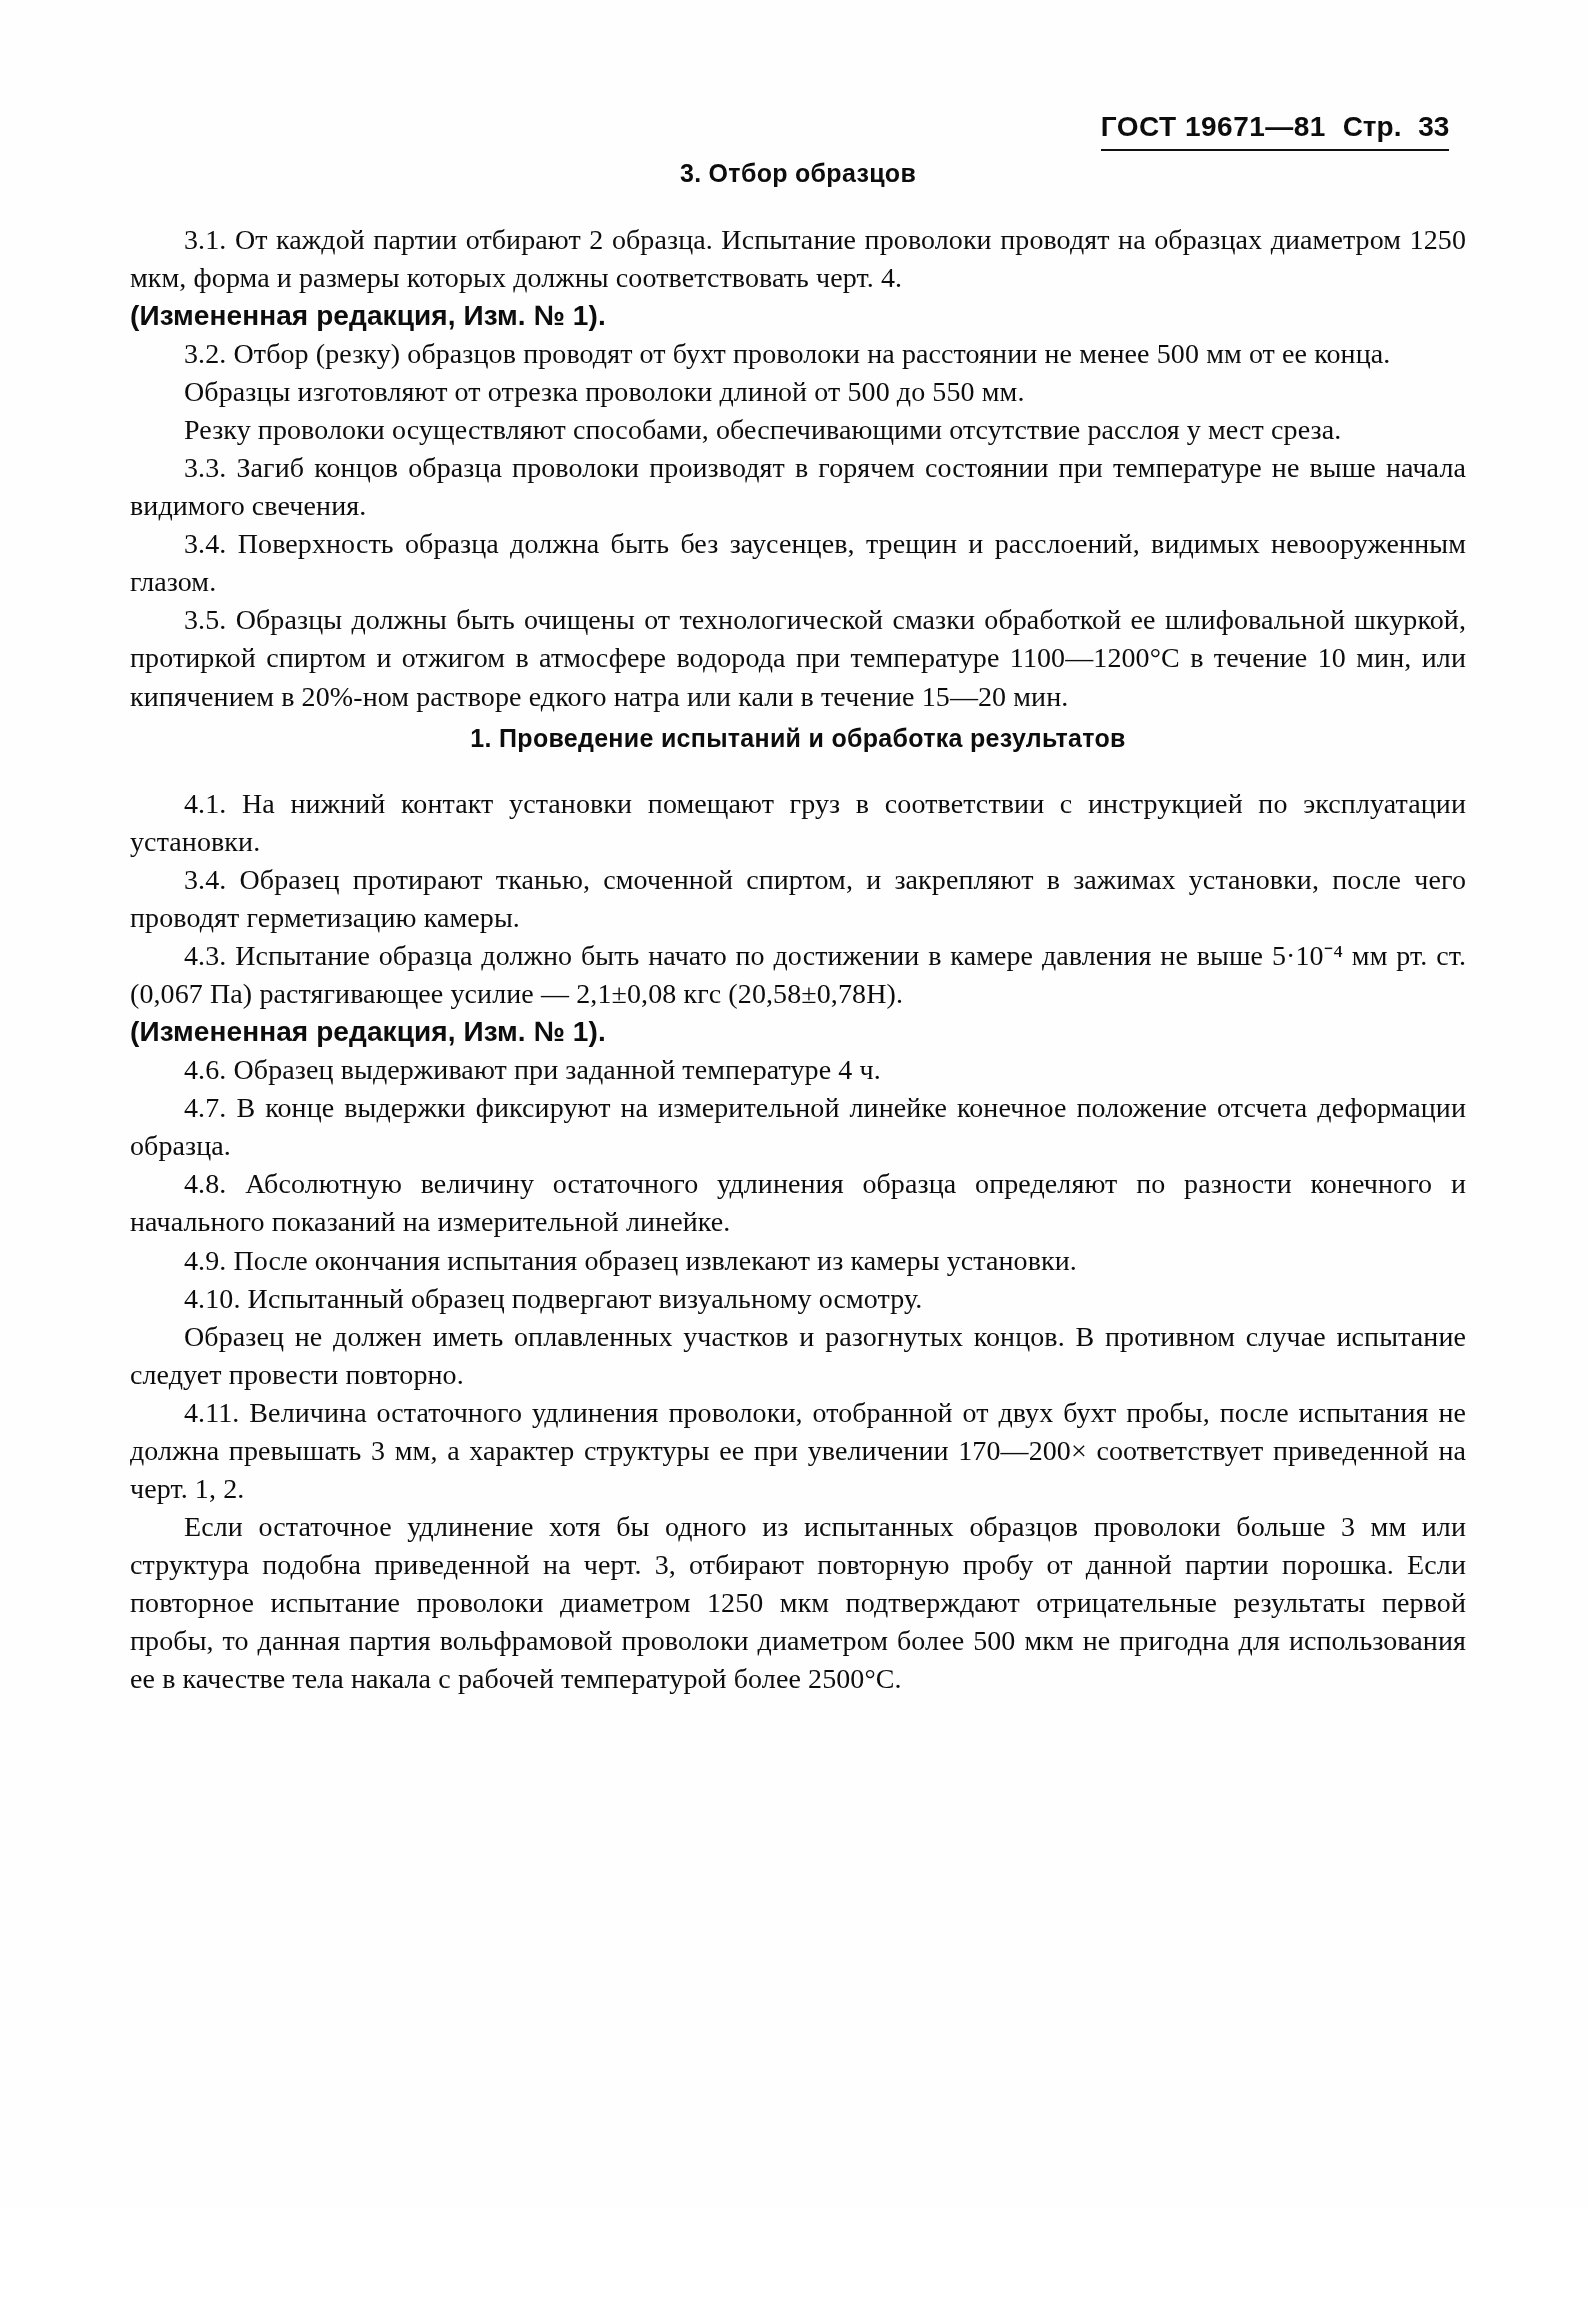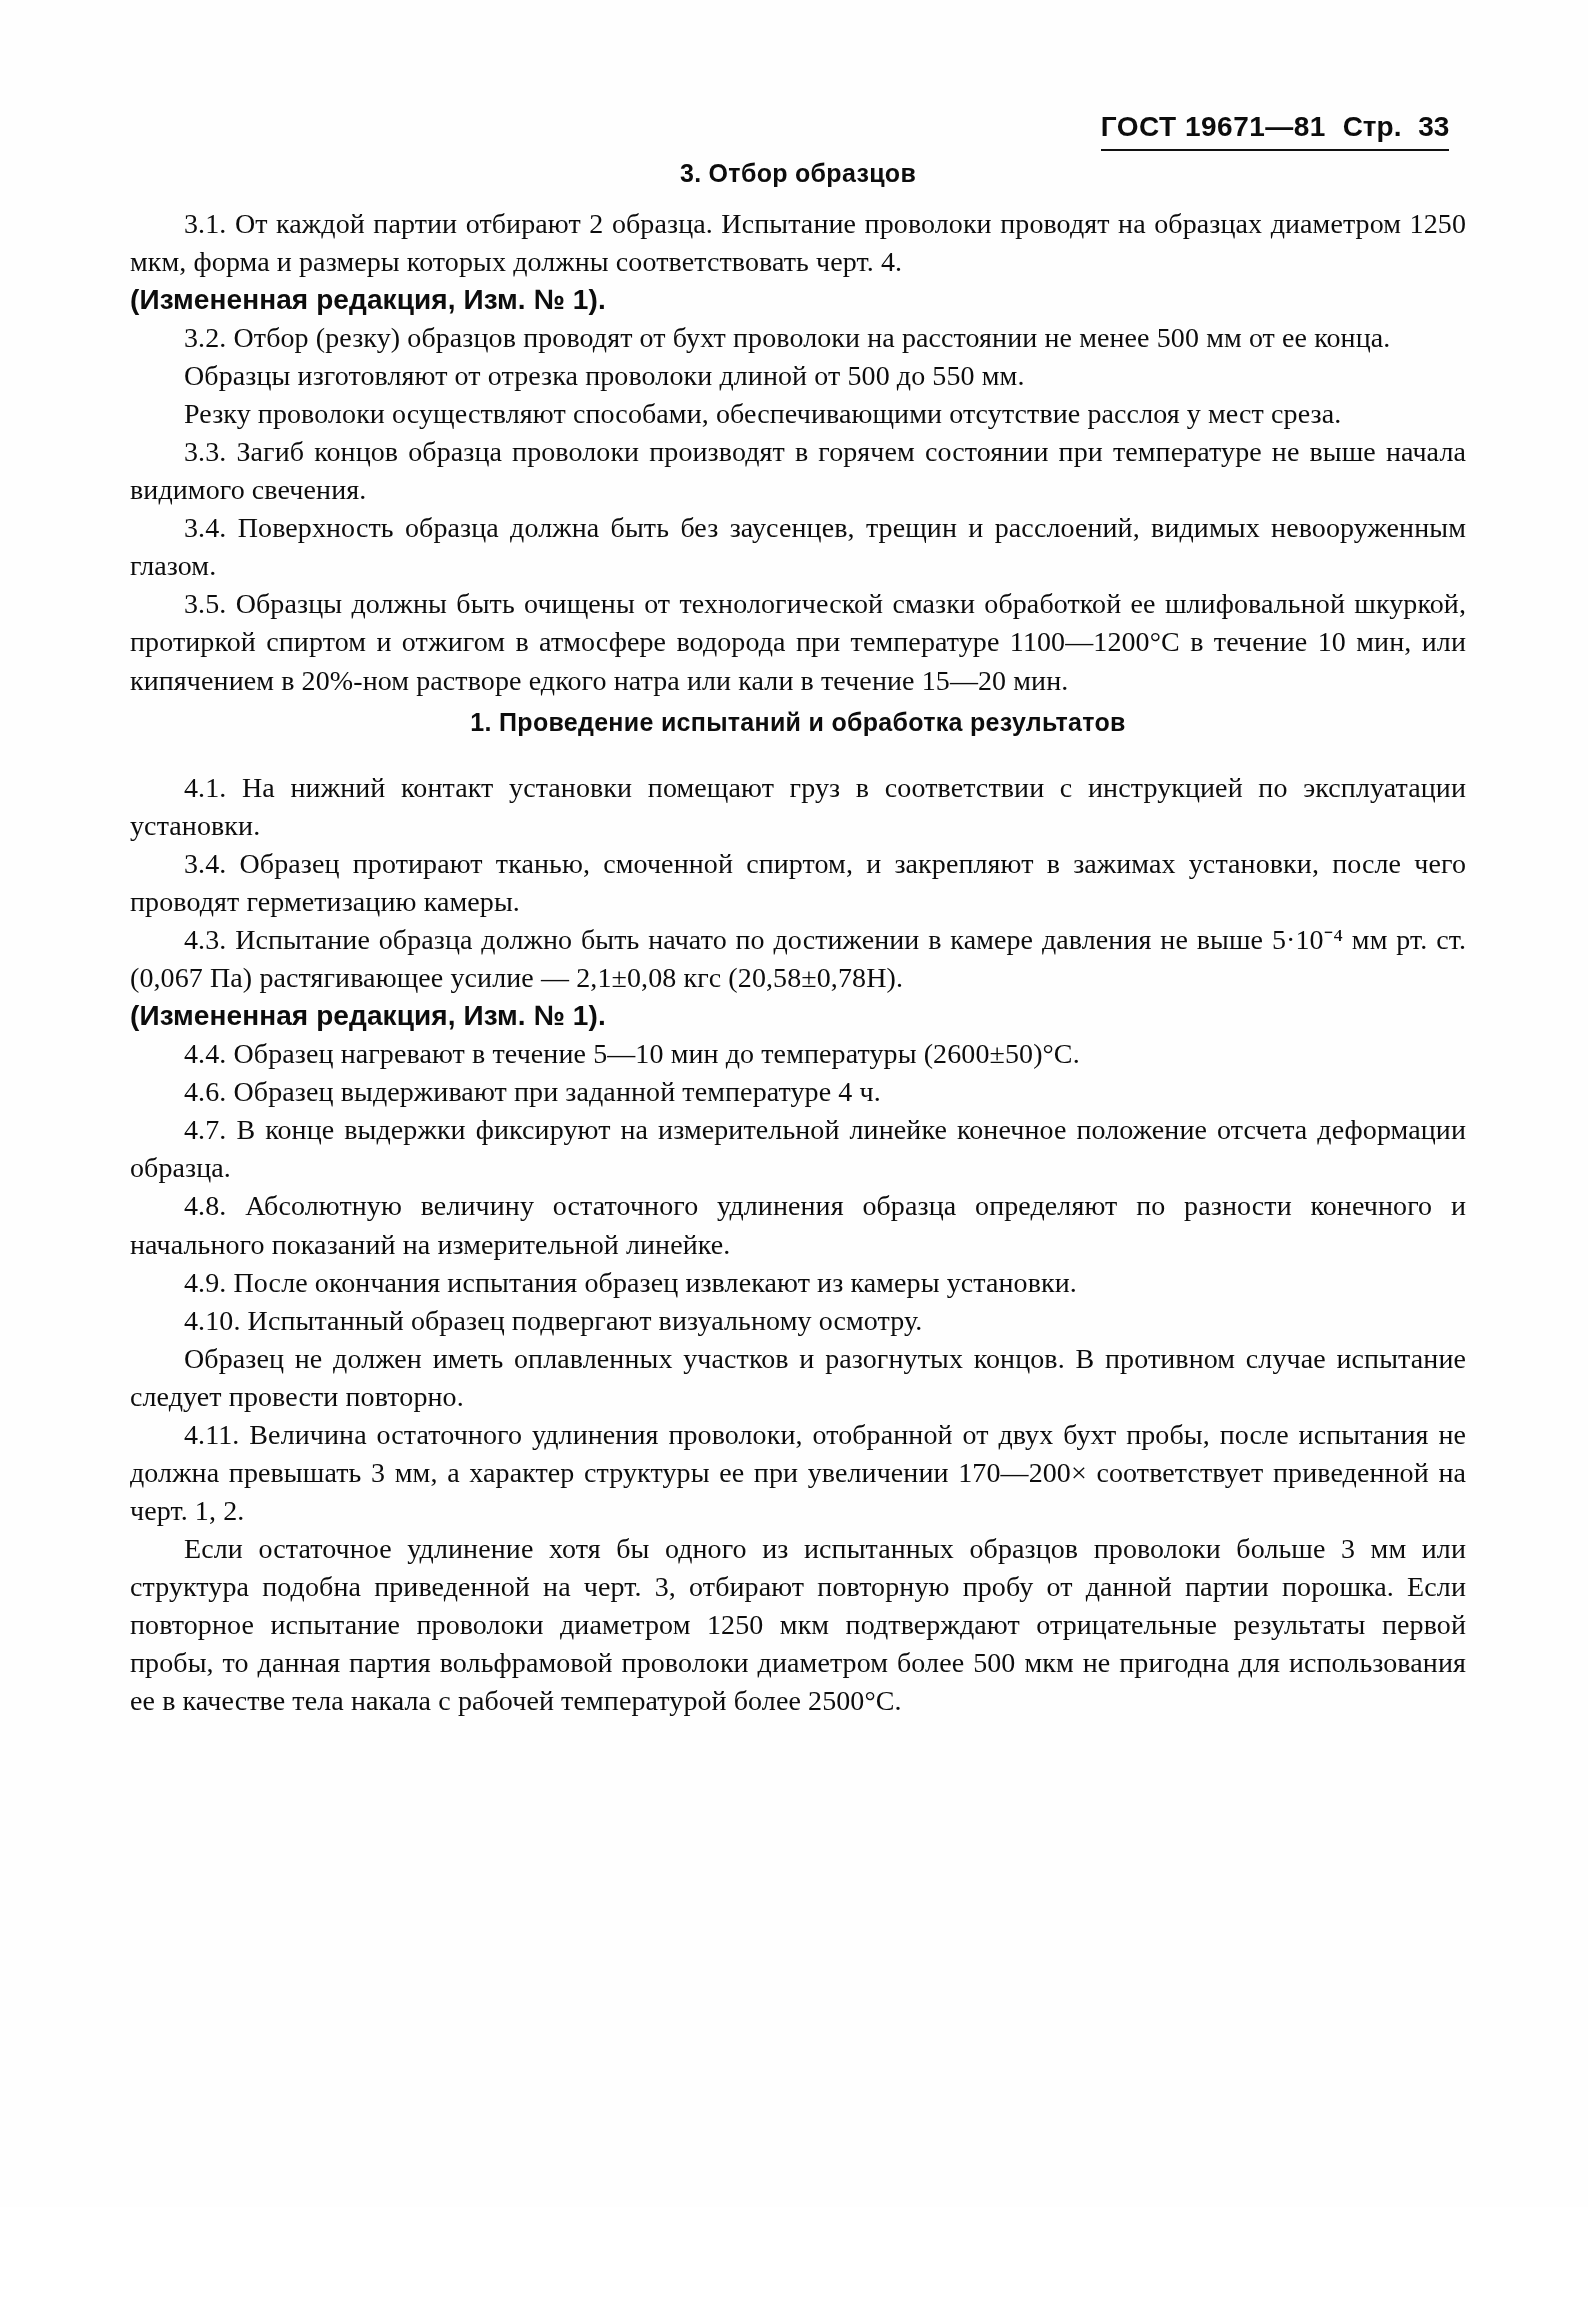--- a/index.html
+++ b/index.html
@@ -81,21 +81,21 @@
     text-justify: inter-word;
     letter-spacing: 0.1px;
   }
   .indent { text-indent: 54px; }
   .noindent { text-indent: 0; }
   .bold-note {
     font-family: "Liberation Sans", sans-serif;
     font-weight: bold;
     font-size: 26px;
   }
-  .block-1 { margin-top: 17px; }
+  .block-1 { margin-top: 33px; }
   .block-2 { margin-top: 32px; }
 </style>
 </head>
 <body>
 
 <div class="page">
   <div class="content">
 
     <div class="header">
       <div class="header-inner">
@@ -118,21 +118,20 @@
       <p class="para indent">3.5. Образцы должны быть очищены от технологической смазки обработкой ее шлифовальной шкуркой, протиркой спиртом и отжигом в атмосфере водорода при температуре 1100—1200°С в течение 10 мин, или   кипячением в 20%-ном растворе едкого натра или кали в течение 15—20 мин.</p>
     </div>
 
     <h2 class="section-title sec2-title">1. Проведение испытаний и обработка результатов</h2>
 
     <div class="block-2">
       <p class="para indent">4.1. На нижний контакт установки помещают груз в соответствии с инструкцией по эксплуатации установки.</p>
       <p class="para indent">3.4. Образец протирают тканью, смоченной спиртом, и закрепляют в зажимах установки, после чего проводят герметизацию камеры.</p>
       <p class="para indent">4.3. Испытание образца должно быть начато по достижении в камере давления не выше 5·10⁻⁴ мм рт. ст. (0,067 Па) растягивающее усилие — 2,1±0,08 кгс (20,58±0,78Н).</p>
       <p class="para noindent bold-note">(Измененная редакция, Изм. № 1).</p>
-      <p class="para indent">4.4. Образец нагревают в течение 5—10 мин до температуры (2600±50)°С.</p>
       <p class="para indent">4.6. Образец выдерживают при заданной температуре 4 ч.</p>
       <p class="para indent">4.7. В конце выдержки фиксируют на измерительной линейке конечное положение отсчета деформации образца.</p>
       <p class="para indent">4.8. Абсолютную величину остаточного удлинения образца   определяют по разности конечного и начального показаний на измерительной линейке.</p>
       <p class="para indent">4.9. После окончания испытания образец извлекают из камеры установки.</p>
       <p class="para indent">4.10. Испытанный образец подвергают визуальному осмотру.</p>
       <p class="para indent">Образец не должен иметь оплавленных участков и разогнутых концов. В противном случае испытание следует провести повторно.</p>
       <p class="para indent">4.11. Величина остаточного удлинения проволоки, отобранной от двух бухт пробы, после испытания не должна превышать 3 мм, а характер структуры ее при увеличении 170—200× соответствует приведенной на черт. 1, 2.</p>
       <p class="para indent">Если остаточное удлинение хотя бы одного из испытанных образцов проволоки больше 3 мм или структура подобна приведенной на черт. 3, отбирают повторную пробу от данной партии порошка. Если повторное испытание проволоки диаметром 1250 мкм подтверждают отрицательные результаты первой пробы, то данная партия вольфрамовой проволоки диаметром более   500 мкм не пригодна для использования ее в качестве тела накала с рабочей температурой более 2500°С.</p>
     </div>
 

